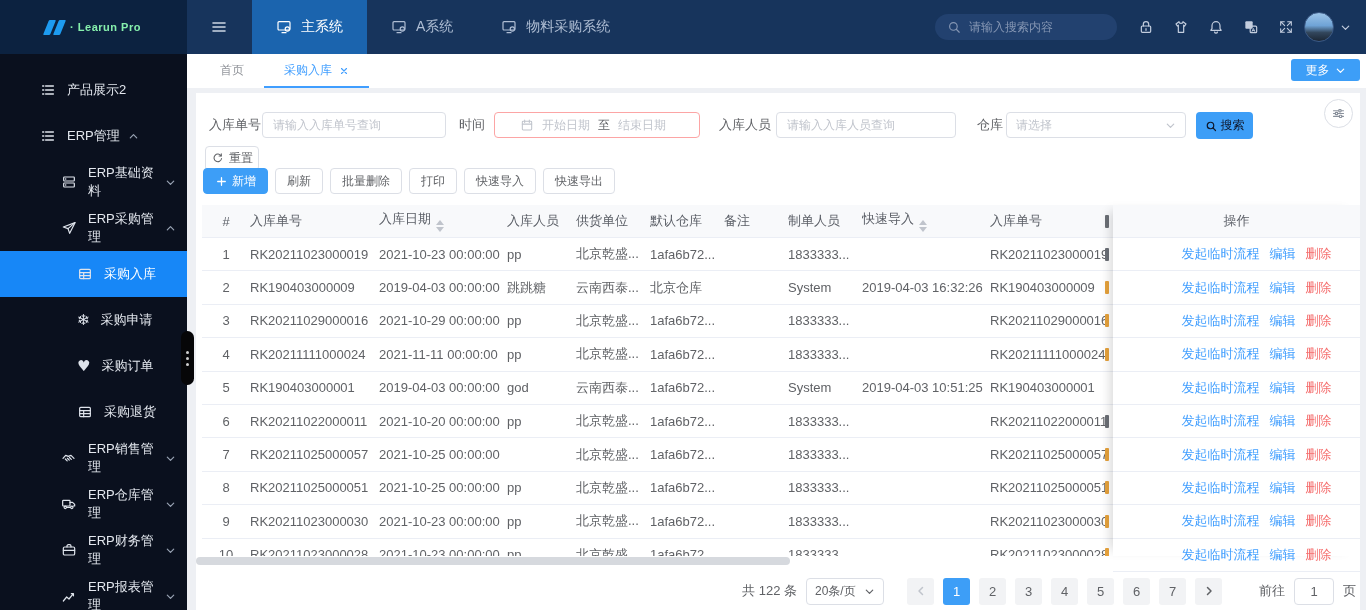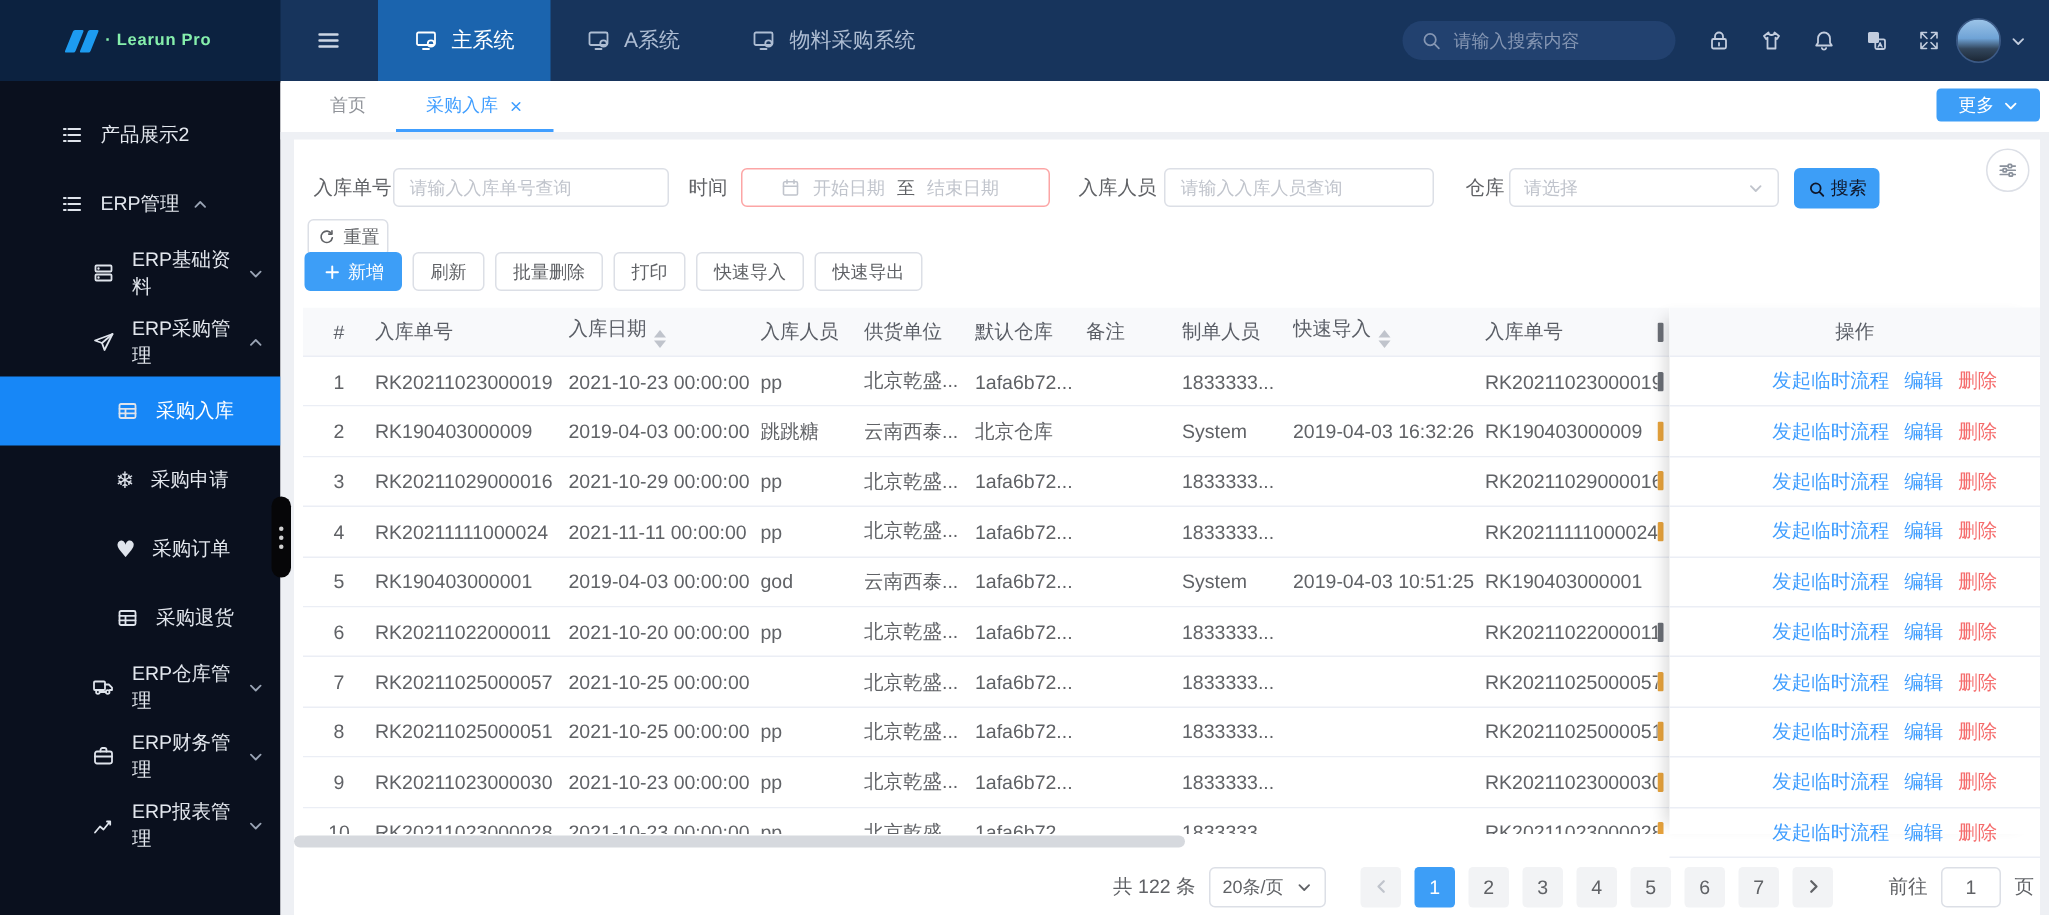--- a/index.html
+++ b/index.html
@@ -276,20 +276,33 @@
         <span>采购订单</span>
       </div>
       <div class="side-item d2">
         <span class="ic">
           <svg width="16" height="16" viewBox="0 0 24 24" fill="none" stroke="currentColor" stroke-width="1.8" stroke-linecap="round" stroke-linejoin="round">
             <rect x="4" y="5" width="16" height="14" rx="1.5"></rect>
             <path d="M4 9.8h16M4 14.4h16M10 9.8V19"></path>
           </svg>
         </span>
         <span>采购退货</span>
+      </div>
+      <div class="side-item d1">
+        <span class="ic">
+          <svg width="16" height="16" viewBox="0 0 24 24" fill="none" stroke="currentColor" stroke-width="1.8" stroke-linecap="round" stroke-linejoin="round">
+            <path d="M3 12.5 7 8l4 1.5L15 8l4.5 4.5M6.5 13.5l2.8 2.8M9.6 12.4l2.8 2.8M12.7 11.3l2.8 2.8"></path>
+          </svg>
+        </span>
+        <span>ERP销售管理</span>
+        <span class="ic chev">
+          <svg width="11" height="11" viewBox="0 0 24 24" fill="none" stroke="currentColor" stroke-width="2.6" stroke-linecap="round" stroke-linejoin="round">
+            <path d="M5 9l7 7 7-7"></path>
+          </svg>
+        </span>
       </div>
       <div class="side-item d1">
         <span class="ic">
           <svg width="16" height="16" viewBox="0 0 24 24" fill="none" stroke="currentColor" stroke-width="1.8" stroke-linecap="round" stroke-linejoin="round">
             <rect x="2.5" y="6.5" width="11" height="8.5" rx="1"></rect>
             <path d="M13.5 9.5h3.8l3.2 3.1v2.4h-2.2M8.5 17h5.4"></path>
             <circle cx="6.4" cy="17" r="1.8"></circle>
             <circle cx="16.2" cy="17" r="1.8"></circle>
           </svg>
         </span>

